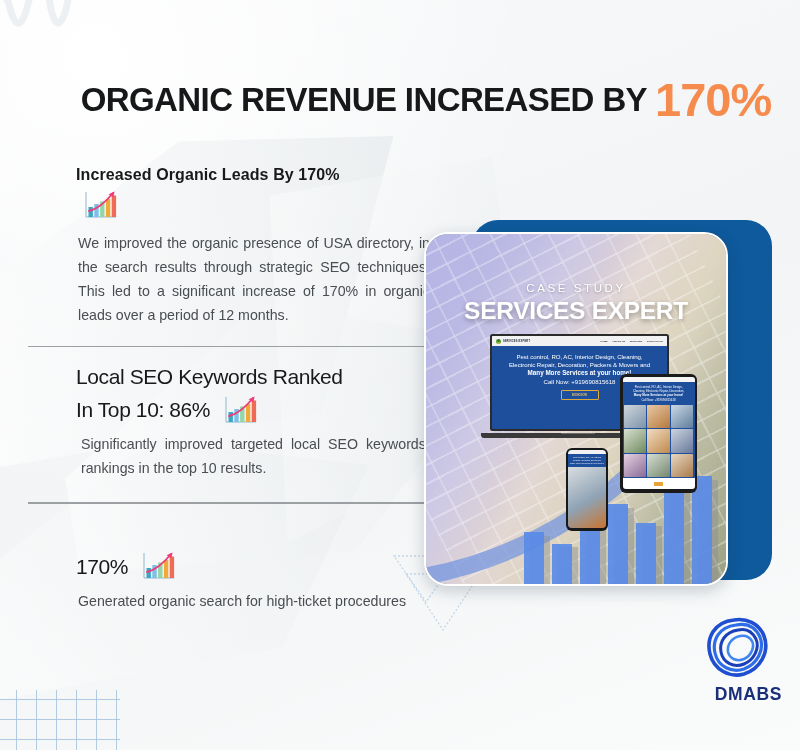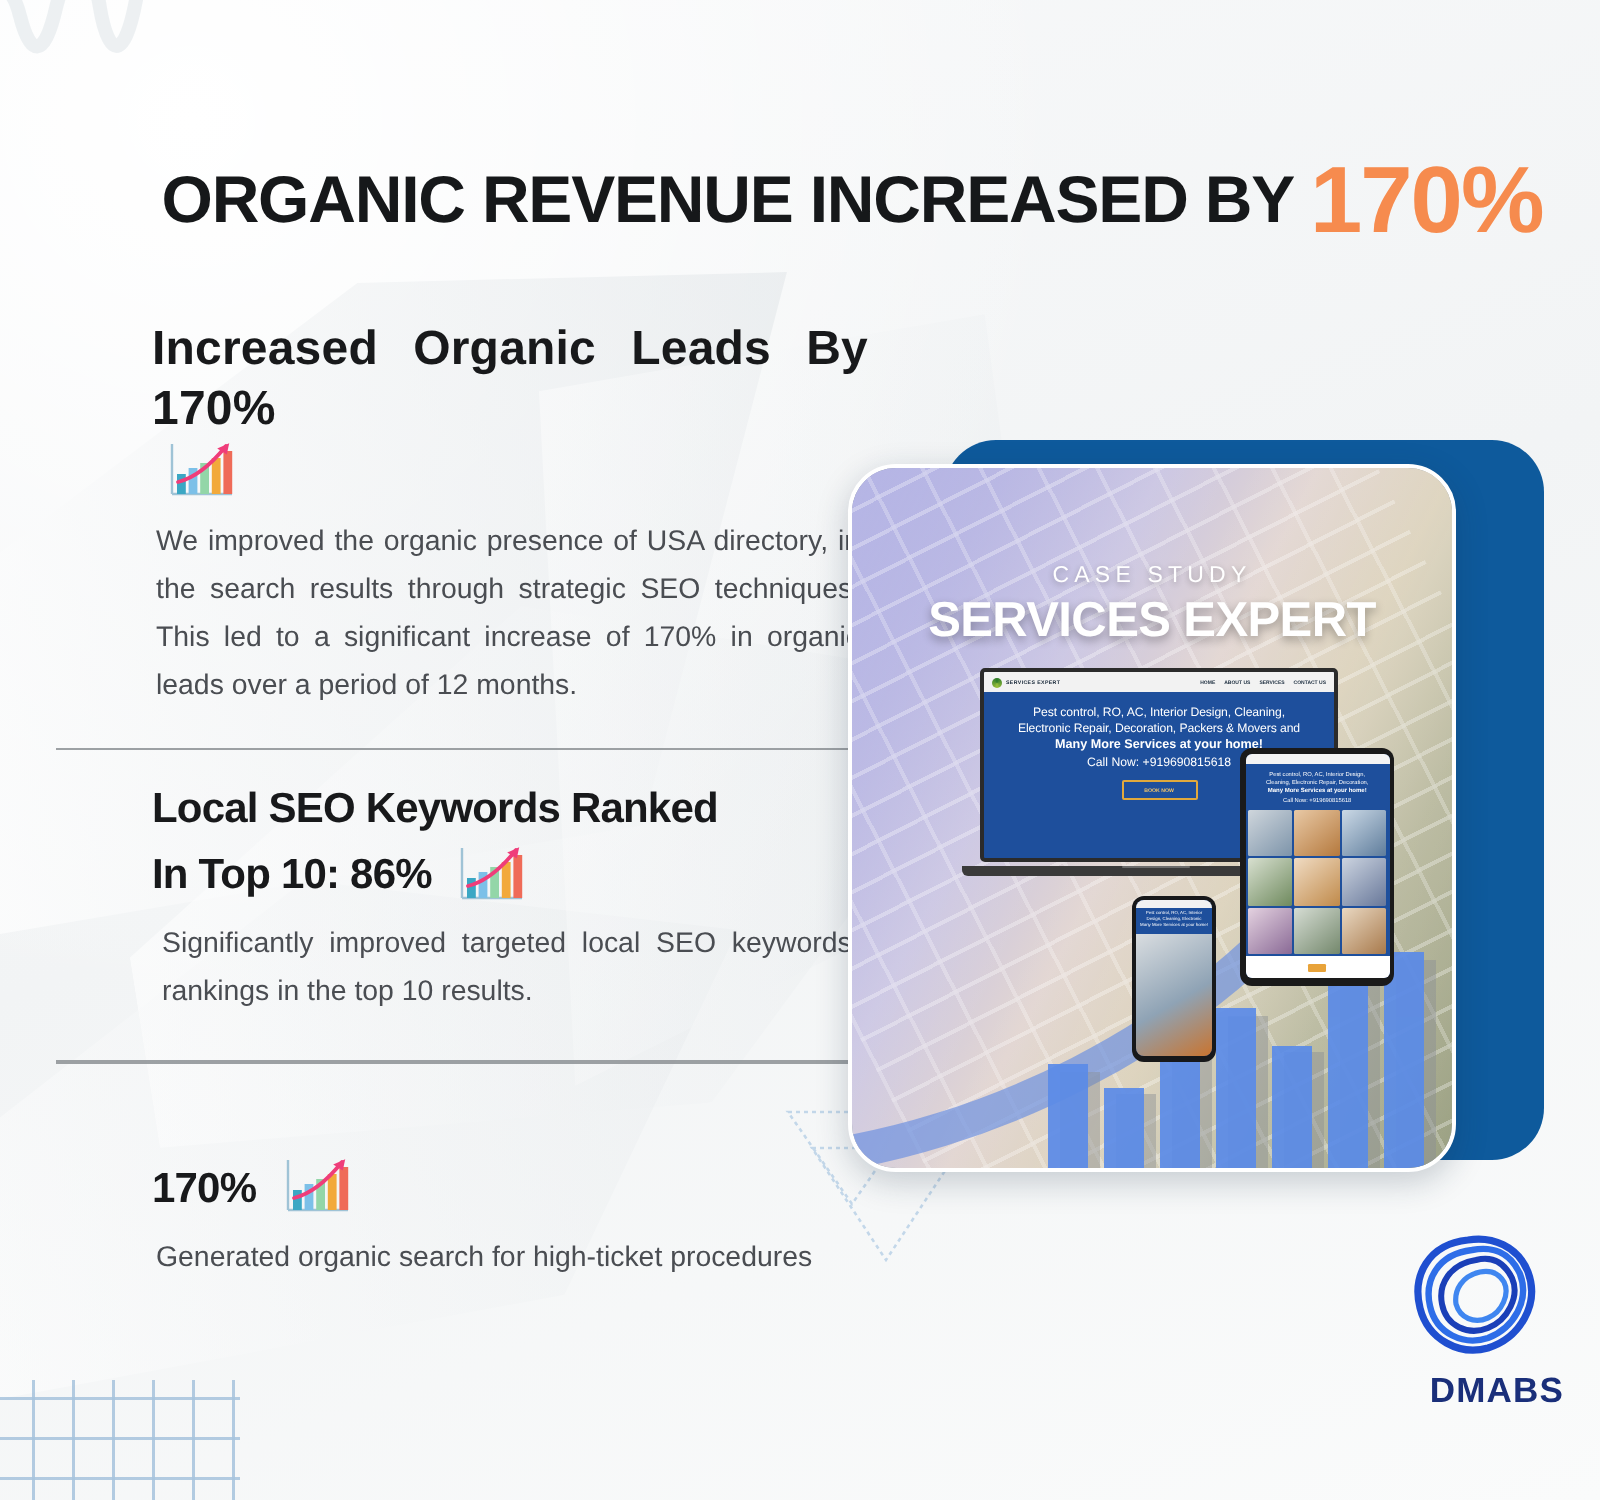--- a/index.html
+++ b/index.html
@@ -37,25 +37,25 @@
   .headline{position:absolute;left:76px;top:76px;width:700px;
     font-size:33px;line-height:1;font-weight:800;color:#16181a;
     letter-spacing:-0.6px;white-space:nowrap;text-align:center;}
   .headline .big{color:#f68b4e;font-size:47px;font-weight:800;letter-spacing:-1px;
     vertical-align:-5px;margin-left:8px;}
 
   
   .col{position:absolute;left:28px;top:160px;width:406px;}
   .block{position:relative;}
   .blk-head{font-weight:700;color:#18191b;}
-  .b1 .blk-head{font-size:24px;line-height:30px;text-align:justify;
+  .b1 .blk-head{font-size:16px;line-height:30px;text-align:justify;
     padding:0 0 0 48px;text-justify:inter-word;letter-spacing:.1px;}
   .b1 .blk-head .ln2{display:block;text-align:left;}
   .b2 .blk-head,.b3 .blk-head{font-size:21px;line-height:33px;padding-left:48px;
-    letter-spacing:-.4px;font-weight:700;}
+    letter-spacing:-.4px;font-weight:400;}
   .blk-body{font-size:14.2px;line-height:24px;color:#4a4d52;text-align:justify;}
   .b1 .blk-body{padding:8px 0 0 50px;width:352px;}
   .b2 .blk-body{padding:6px 0 0 53px;width:348px;}
   .b3 .blk-body{padding:6px 0 0 50px;width:330px;text-align:left;}
 
   .emoji-chart{display:inline-block;width:34px;height:30px;vertical-align:-7px;margin-left:7px;}
   .b2 .emoji-chart{vertical-align:-8px;}
 
   .divider{height:1.3px;background:#8c9094;margin:19px 0 13px 0;width:404px;opacity:.85;}
   .d2{margin:22px 0 13px 0;}

